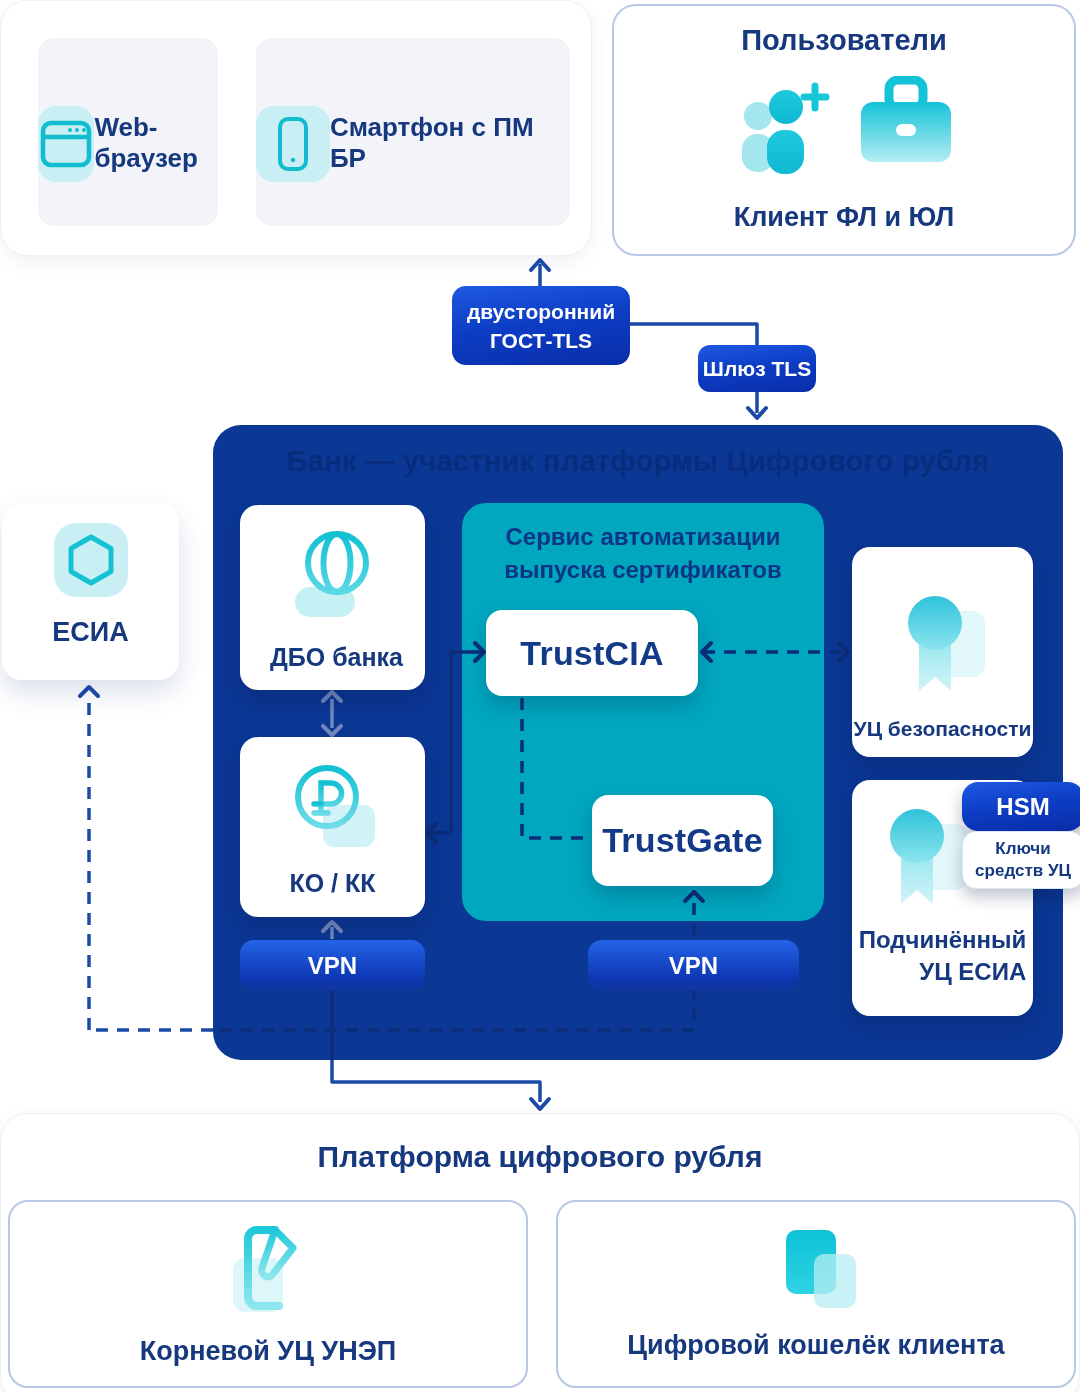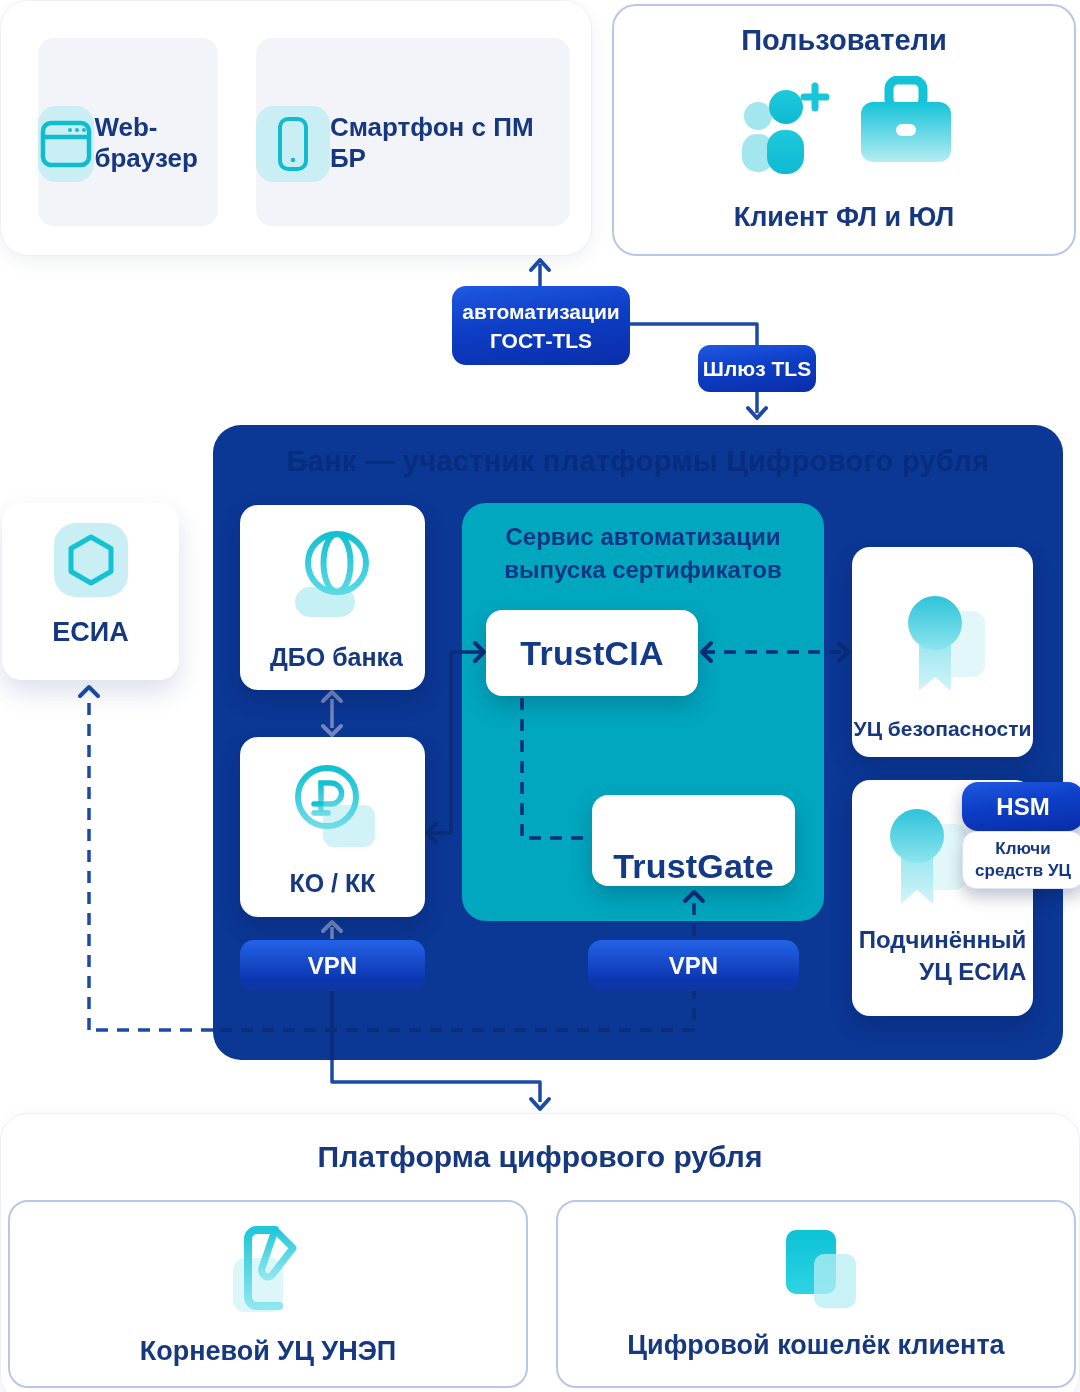--- a/index.html
+++ b/index.html
@@ -154,21 +154,21 @@
           </defs>
         <rect x="29" y="4" width="34" height="28" rx="9" fill="none" stroke="#14c3d8" stroke-width="9"></rect>
         <rect x="1" y="26" width="90" height="60" rx="12" fill="url(#gb)"></rect>
         <rect x="36" y="48" width="20" height="12" rx="6" fill="#ffffff"></rect>
       </svg>
     </span>
   </div>
   <div class="abs" style="left:612px;top:202px;width:464px;text-align:center;font-size:27px;font-weight:600;color:#16387f;">Клиент ФЛ и ЮЛ</div>
 
   <div class="abs badge-blue" style="left:452px;top:286px;width:178px;height:79px;font-size:21px;line-height:29px;">
-    <span>автоматизации</span>
+    <span>двусторонний</span>
     <span>ГОСТ-TLS</span>
   </div>
   <div class="abs badge-blue" style="left:698px;top:345px;width:118px;height:47px;border-radius:12px;font-size:21px;">
     <span>Шлюз TLS</span>
   </div>
 
   <div class="abs card-in" style="left:2px;top:503px;width:177px;height:177px;border-radius:20px;box-shadow:0 12px 26px rgba(30,60,130,.16);">
     <div class="tile" style="margin-top:20px;width:74px;height:74px;border-radius:22px;">
       <svg width="52" height="56" viewBox="0 0 52 56">
         <path d="M26,5 L46,16.5 V39.5 L26,51 L6,39.5 V16.5 Z" fill="none" stroke="#14c2d4" stroke-width="5" stroke-linejoin="round"></path>
@@ -209,21 +209,21 @@
         <path d="M38,56 V26 H48 a10.5,10.5 0 0 1 0,21 H38" fill="none" stroke="url(#gr0)" stroke-width="5.5" stroke-linecap="round"></path>
         <path d="M31,47 H38 M31,56 H45" stroke="url(#gr0)" stroke-width="5.5" stroke-linecap="round"></path>
       </svg>
     </span>
     <div class="lbl" style="margin-top:14px;font-size:25px;">КО / КК</div>
   </div>
 
   <div class="abs card-in" style="left:486px;top:610px;width:212px;height:86px;border-radius:16px;justify-content:center;">
     <span class="trust">TrustCIA</span>
   </div>
-  <div class="abs card-in" style="left:592px;top:795px;width:203px;height:91px;border-radius:16px;justify-content:flex-end;">
+  <div class="abs card-in" style="left:592px;top:795px;width:181px;height:91px;border-radius:16px;justify-content:center;">
     <span class="trust">TrustGate</span>
   </div>
 
   <div class="abs card-in" style="left:852px;top:547px;width:181px;height:210px;justify-content:center;">
     <span style="margin-top:22px;">
       <svg width="96" height="118" viewBox="0 0 96 118">
         <defs>
           <linearGradient id="gc1" x1="0" y1="0" x2="0" y2="1">
             <stop offset="0" stop-color="#2fc3da"></stop>
               <stop offset="1" stop-color="#8ce5ee"></stop>

